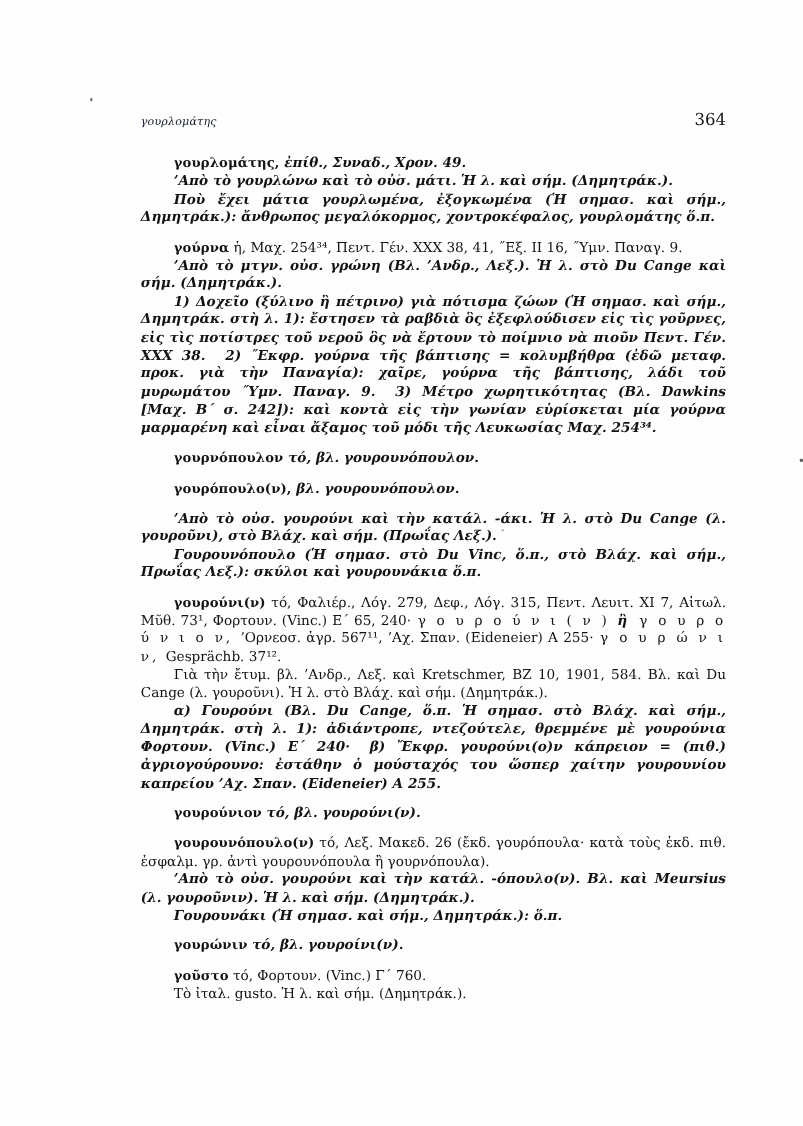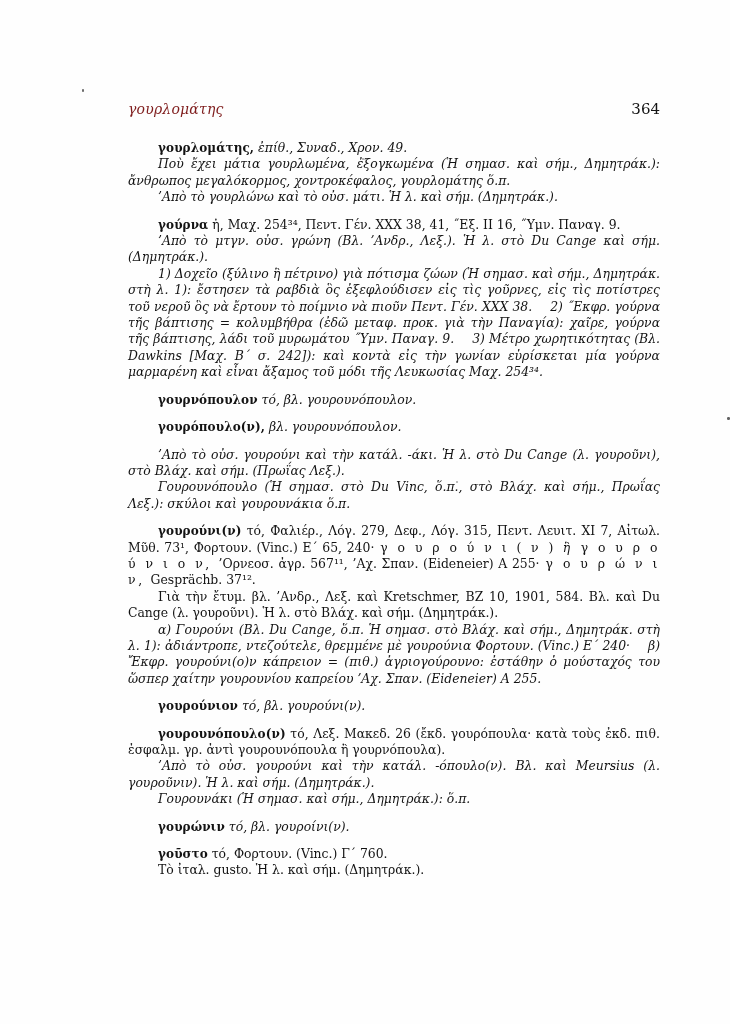--- a/index.html
+++ b/index.html
@@ -28,23 +28,23 @@
     top: 100px;
     left: 128px;
     right: 70px;
     height: 22px;
     display: flex;
     align-items: baseline;
     justify-content: space-between;
   }
   .rh-word {
     font-style: italic;
-    font-size: 14px;
+    font-size: 10px;
     letter-spacing: 0.2px;
-    color: #7f1d1d;
+    color: #0f172a;
   }
   .rh-folio {
     font-size: 15px;
     color: #141414;
   }
 
   
   .column {
     position: absolute;
     top: 140px;
@@ -66,21 +66,21 @@
     text-align: justify;
   }
   .para.head { text-indent: 30px; }
 
   .lemma {
     font-weight: bold;
     font-size: 12px;
     letter-spacing: 0.1px;
   }
 
-  i, .it { font-style: italic; }
+  i, .it { font-style: italic; font-weight: bold; }
 
   
   .sp {
     letter-spacing: 2.6px;
     padding-left: 6px;
     padding-right: 2px;
   }
 
   .gap { display: inline-block; width: 18px; }
 
@@ -110,24 +110,24 @@
     <span class="rh-folio">364</span>
   </div>
 
   <div class="column">
 
     <div class="entry">
       <p class="para head">
         <span class="lemma">γουρλομάτης,</span><i> ἐπίθ., Συναδ., Χρον. 49.</i>
       </p>
       <p class="para">
+        <i>’Απὸ τὸ γουρλώνω καὶ τὸ οὐσ. μάτι. Ἡ λ. καὶ σήμ. (Δημητράκ.).</i>
+      </p>
+      <p class="para">
         <i>Ποὺ ἔχει μάτια γουρλωμένα, ἐξογκωμένα (Ἡ σημασ. καὶ σήμ., Δημητράκ.): ἄνθρωπος μεγαλόκορμος, χοντροκέφαλος, γουρλομάτης ὅ.π.</i>
-      </p>
-      <p class="para">
-        <i>’Απὸ τὸ γουρλώνω καὶ τὸ οὐσ. μάτι. Ἡ λ. καὶ σήμ. (Δημητράκ.).</i>
       </p>
     </div>
 
     <div class="entry">
       <p class="para head">
         <span class="lemma">γούρνα</span><span> ἡ, Μαχ. 254³⁴, Πεντ. Γέν. XXX 38, 41, ˝Εξ. ΙΙ 16, ˝Υμν. Παναγ. 9.</span>
       </p>
       <p class="para">
         <i>’Απὸ τὸ μτγν. οὐσ. γρώνη (Βλ. ’Ανδρ., Λεξ.). Ἡ λ. στὸ Du Cange καὶ σήμ. (Δημητράκ.).</i>
       </p>

